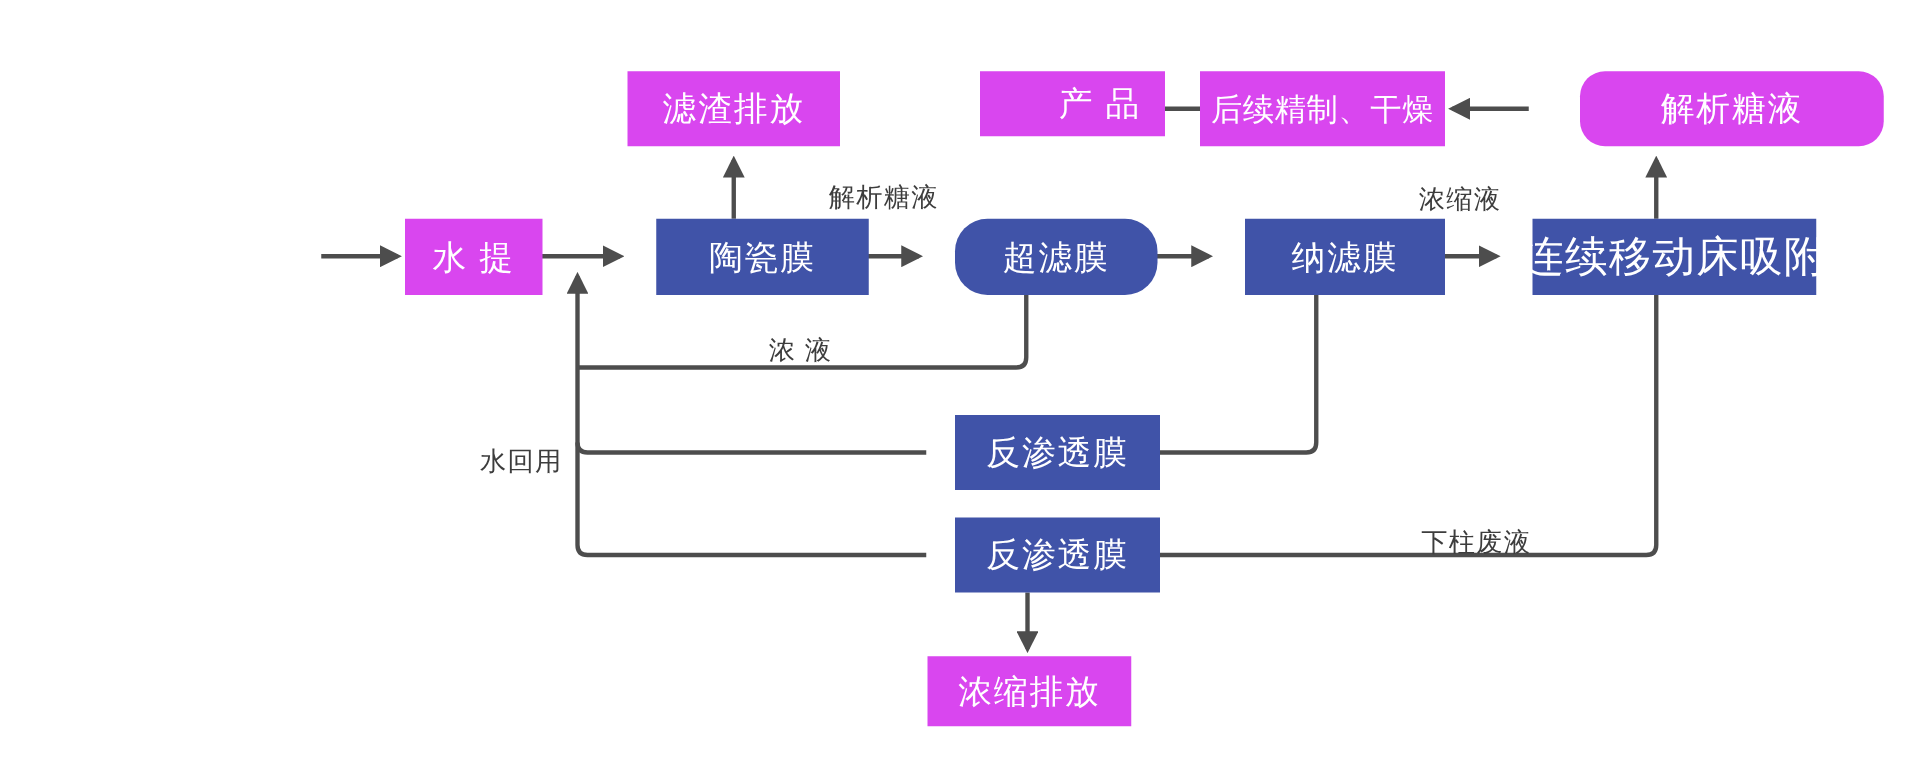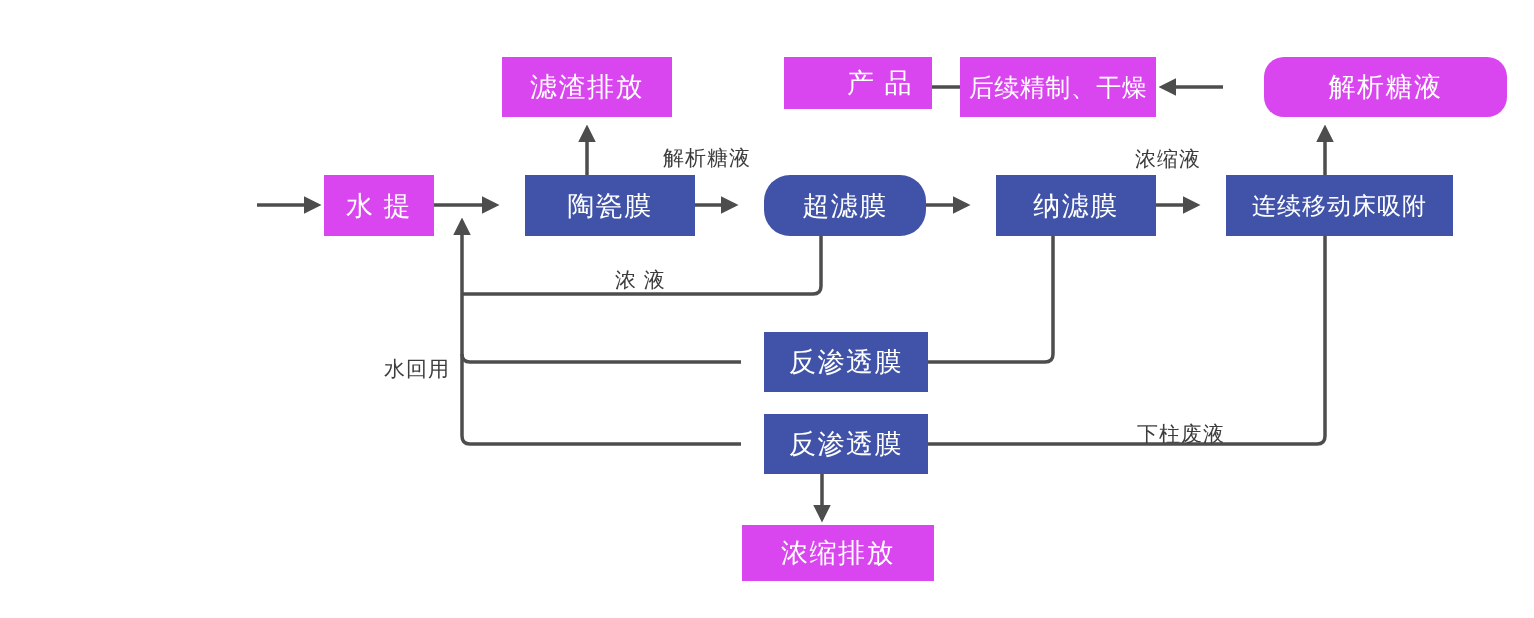--- a/index.html
+++ b/index.html
@@ -45,30 +45,30 @@
       <path d="M741 362 H470 Q462 362 462 354"></path>
       <path d="M741 444 H470 Q462 444 462 436 V221" marker-end="url(#ah)"></path>
       <path d="M822 474 V519" marker-end="url(#ah)"></path>
     </g>
   </svg>
 
   <div class="node light" style="left:324px;top:175px;width:110px;height:61px;">水 提</div>
   <div class="node dark" style="left:502px;top:175px;width:170px;height:61px;">陶瓷膜</div>
   <div class="node dark" style="left:741px;top:175px;width:162px;height:61px;border-radius:26px;">超滤膜</div>
   <div class="node dark" style="left:973px;top:175px;width:160px;height:61px;">纳滤膜</div>
-  <div class="node dark" style="left:1203px;top:175px;width:227px;height:61px;font-size:24px;letter-spacing:1px;">连续移动床吸附</div>
+  <div class="node dark" style="left:1203px;top:175px;width:227px;height:61px;font-size:34px;letter-spacing:1px;">连续移动床吸附</div>
 
   <div class="node light" style="left:502px;top:57px;width:170px;height:60px;">滤渣排放</div>
   <div class="node light" style="left:784px;top:57px;width:104px;height:52px;padding-left:44px;">产 品</div>
   <div class="node light" style="left:960px;top:57px;width:196px;height:60px;font-size:25px;letter-spacing:0.5px;">后续精制、干燥</div>
   <div class="node light" style="left:1264px;top:57px;width:243px;height:60px;border-radius:20px;">解析糖液</div>
 
   <div class="node dark" style="left:741px;top:332px;width:164px;height:60px;">反渗透膜</div>
   <div class="node dark" style="left:741px;top:414px;width:164px;height:60px;">反渗透膜</div>
-  <div class="node light" style="left:742px;top:525px;width:192px;height:56px;text-align:right;">浓缩排放</div>
+  <div class="node light" style="left:742px;top:525px;width:163px;height:56px;text-align:right;">浓缩排放</div>
 
   <div class="elabel" style="left:663px;top:144px;">解析糖液</div>
   <div class="elabel" style="left:1135px;top:145px;text-align:center;">浓缩液</div>
   <div class="elabel" style="left:615px;top:266px;">浓 液</div>
   <div class="elabel" style="left:384px;top:355px;">水回用</div>
   <div class="elabel" style="left:1137px;top:420px;text-align:right;">下柱废液</div>
 
 </div>
 
 </body></html>

